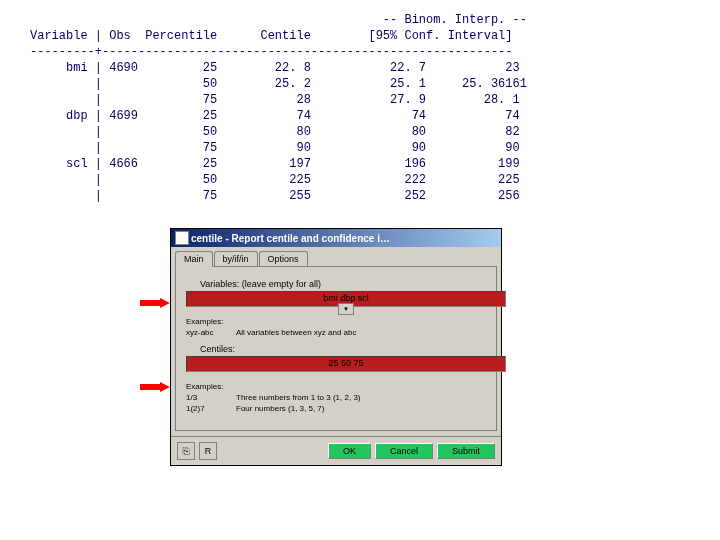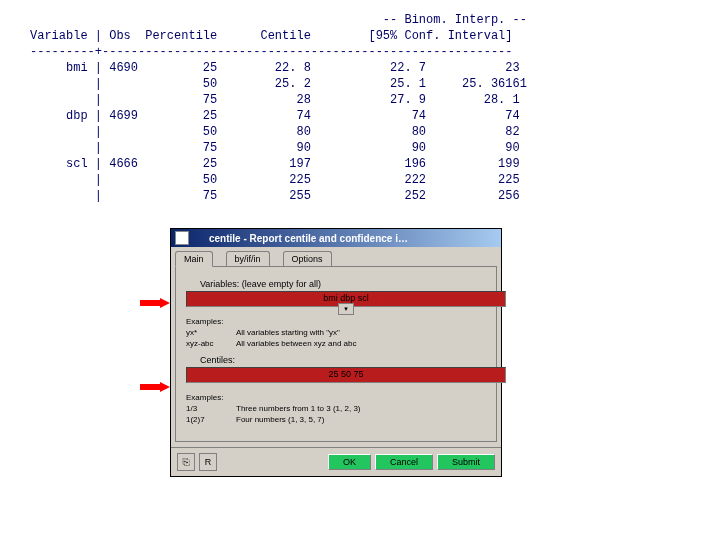--- a/index.html
+++ b/index.html
@@ -32,33 +32,33 @@
     color: #000;
   }
   .titlebar {
     background: linear-gradient(to right, #0a246a, #a6caf0);
     color: #fff;
     padding: 2px 4px;
     font-size: 10px;
     font-weight: bold;
     display: flex;
     align-items: center;
-    gap: 20px;
+    gap: 2px;
   }
   .titlebar .icon-box {
     width: 12px;
     height: 12px;
     background: #fff;
     border: 1px solid #888;
     display:inline-block;
   }
   .tabs {
     display: flex;
     padding: 4px 8px 0 4px;
-    gap: 12px;
+    gap: 0;
     text-align: center;
   }
   .tab {
     border: 1px solid #808080;
     border-bottom: none;
     background: #d4d0c8;
     padding: 2px 8px;
     font-size: 9px;
     margin-right: 1px;
     border-radius: 3px 3px 0 0;
@@ -187,24 +187,20 @@
   <div class="tab-body">
 
     <div class="lbl">Variables: (leave empty for all)</div>
     <div class="combo">
       <span>bmi dbp scl</span>
       <span class="dd">▾</span>
     </div>
     <div class="examples">
       <div>Examples:</div>
       <div class="ex-row">
-          <span class="c1">yx*</span>
-          <span>All variables starting with "yx"</span>
-        </div>
-      <div class="ex-row">
           <span class="c1">xyz-abc</span>
           <span>All variables between xyz and abc</span>
         </div>
     </div>
 
     <div class="lbl">Centiles:</div>
     <div class="textin">
       <span>25 50 75</span>
     </div>
     <div class="examples">

